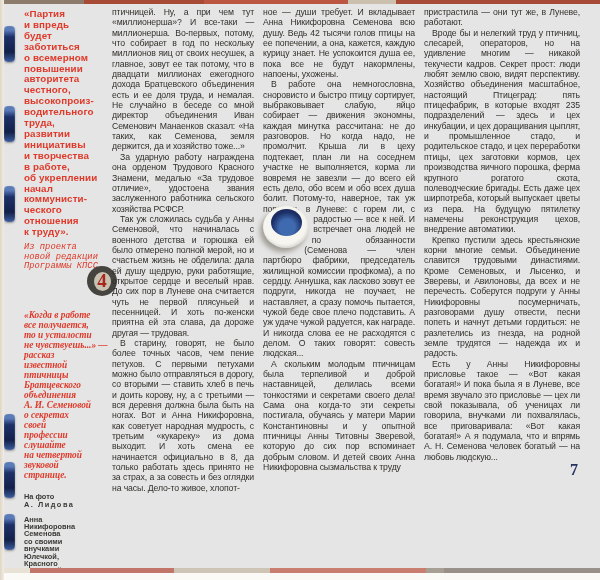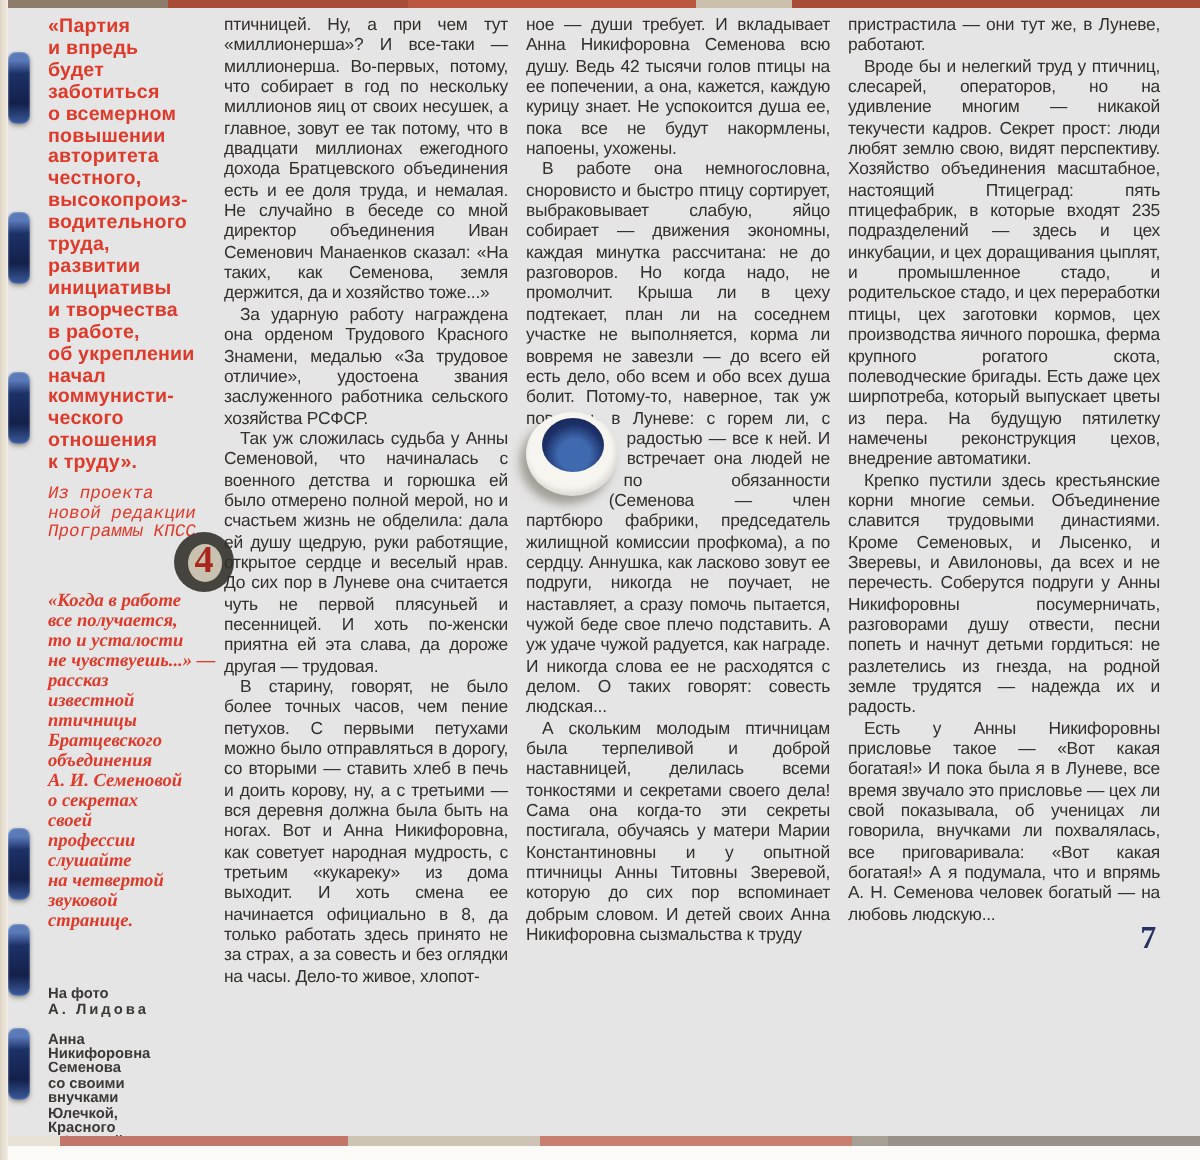--- a/index.html
+++ b/index.html
@@ -14,21 +14,21 @@
   .bottom-stripe{position:absolute;bottom:6px;left:0;width:600px;height:6px;
     background:linear-gradient(90deg,#e8e2d6 0 5%,#c2766a 5% 29%,#cdc4b6 29% 45%,#c97f6f 45% 71%,#a89f94 71% 74%,#98918a 74% 100%);}
   
   .bind-mark{position:absolute;left:4px;width:11px;height:36px;border-radius:4px;
     background:linear-gradient(180deg,#5a7ab8 0 12%,#1d3168 30%,#13204a 72%,#3c5d9e 100%);
     box-shadow:0 1px 2px rgba(80,70,55,.5), inset 0 0 1px #cfd8ea;}
   
   .sidebar{position:absolute;left:24px;top:9px;width:82px;}
   .party-quote{color:#df392a;font-weight:bold;font-size:9.8px;line-height:10.9px;white-space:pre-line;letter-spacing:.1px;}
   .quote-source{color:#df392a;font-style:italic;font-size:8.8px;line-height:9.6px;white-space:pre-line;margin-top:5px;font-family:Liberation Mono, monospace;}
-  .audio-note{position:absolute;left:24px;top:296px;width:86px;color:#df392a;
+  .audio-note{position:absolute;left:24px;top:310px;width:86px;color:#df392a;
     font-family:"Liberation Serif",serif;font-style:italic;font-weight:bold;
     font-size:9.3px;line-height:10px;white-space:pre-line;}
   .photo-caption{position:absolute;left:24px;top:486px;width:80px;color:#3a3935;
     font-size:7.4px;line-height:7.4px;font-weight:bold;white-space:pre-line;}
   .photographer{letter-spacing:1.5px;display:block;}
   
   .badge{position:absolute;left:87px;top:266px;width:30px;height:30px;border-radius:50%;
     background:#45443e;display:flex;align-items:center;justify-content:center;}
   .badge::before{content:'';position:absolute;width:17px;height:19px;border-radius:50%;background:#c9c2b1;}
   .badge-num{position:relative;color:#a8261c;font-weight:bold;font-size:19px;font-family:"Liberation Serif",serif;}

